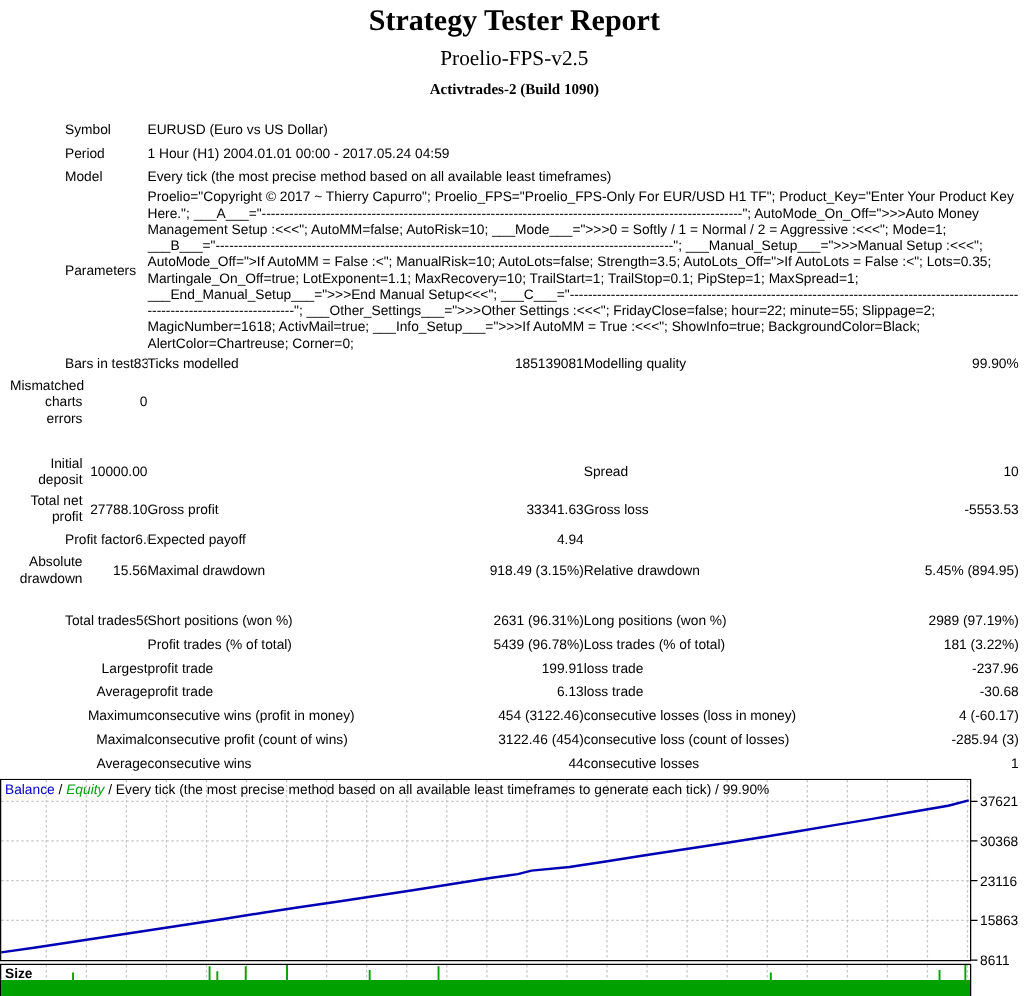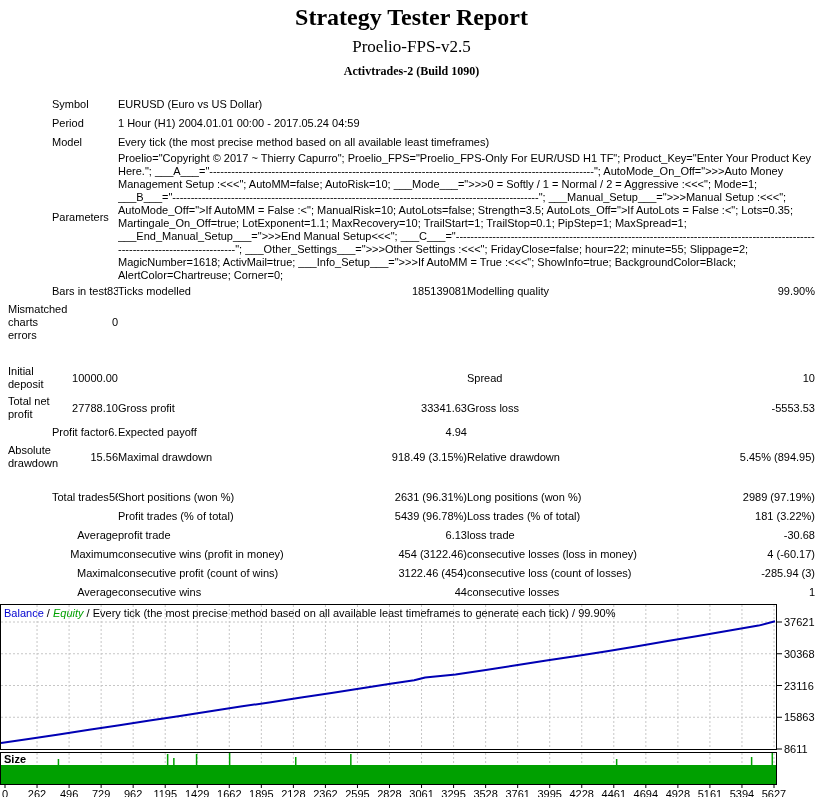--- a/index.html
+++ b/index.html
@@ -10,21 +10,21 @@
   .hdr h3{font-size:12px;margin:7px 0 0 0;font-weight:bold;}
   table.rep{border-collapse:collapse;table-layout:fixed;width:807px;margin:16px 8px 0 8px;}
   table.rep td{font-size:11px;line-height:13px;vertical-align:middle;padding:0;overflow:hidden;}
   td.lab{padding-left:7px;}
   td.lab5{padding-left:8px;margin-left:44px;}
   td.val{text-align:right;}
   td.wide{padding-left:7px;}
   td.params{padding-left:7px;font-size:11px;line-height:11.5px;overflow-wrap:anywhere;}
   .pair{display:flex;align-items:center;width:110px;}
   .pair .pl{max-width:64px;}
-  .pair .pl.wr{max-width:58px;}
+  .pair .pl.wr{max-width:58px;text-align:right;}
   .pair .pl.nw{white-space:nowrap;margin-left:44px;}
   .pair .pv{margin-left:auto;text-align:right;white-space:nowrap;}
   .pair.r{justify-content:flex-end;}
   .chart-wrap{position:relative;width:823px;height:201px;margin-top:2px;}
   .chart-wrap svg{position:absolute;left:0;top:0;}
   .legend{position:absolute;left:4px;top:3px;font-size:11px;line-height:12px;white-space:nowrap;}
 </style>
 </head>
 <body>
 
@@ -169,20 +169,31 @@
       <tr style="height: 19px;">
         <td colspan="2">
           <div class="pair">
             <span class="pl"></span>
           </div>
         </td>
         <td class="lab">Profit trades (% of total)</td>
         <td class="val">5439 (96.78%)</td>
         <td class="lab5">Loss trades (% of total)</td>
         <td class="val">181 (3.22%)</td>
+      </tr>
+      <tr style="height: 19px;">
+        <td colspan="2">
+          <div class="pair r">
+            <span class="pl">Largest</span>
+          </div>
+        </td>
+        <td class="lab">profit trade</td>
+        <td class="val">199.91</td>
+        <td class="lab5">loss trade</td>
+        <td class="val">-237.96</td>
       </tr>
       <tr style="height: 19px;">
         <td colspan="2">
           <div class="pair r">
             <span class="pl">Average</span>
           </div>
         </td>
         <td class="lab">profit trade</td>
         <td class="val">6.13</td>
         <td class="lab5">loss trade</td>

